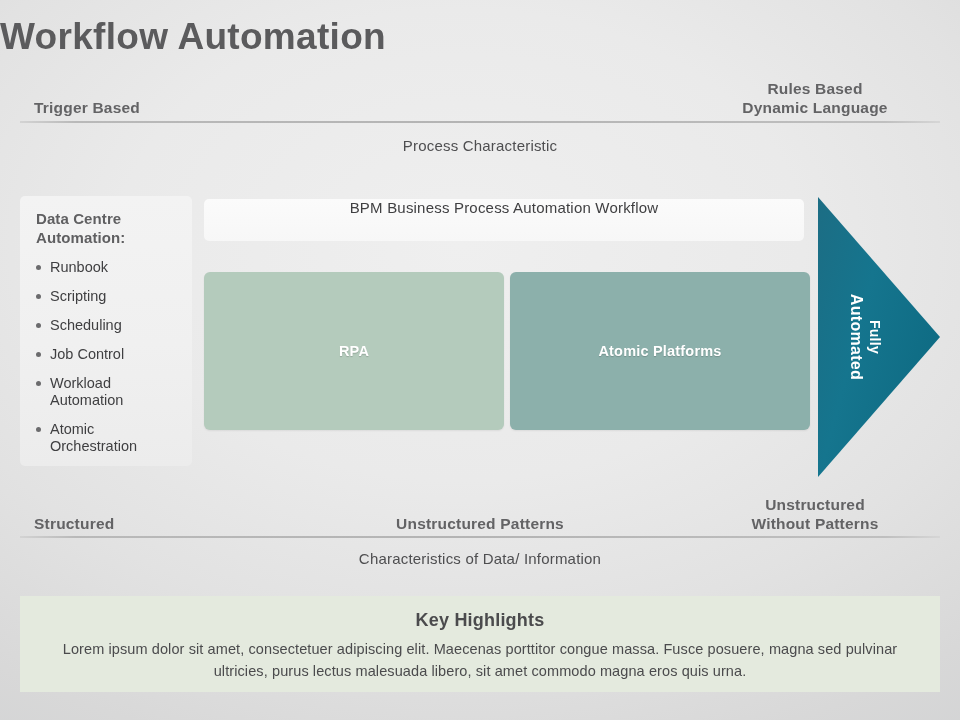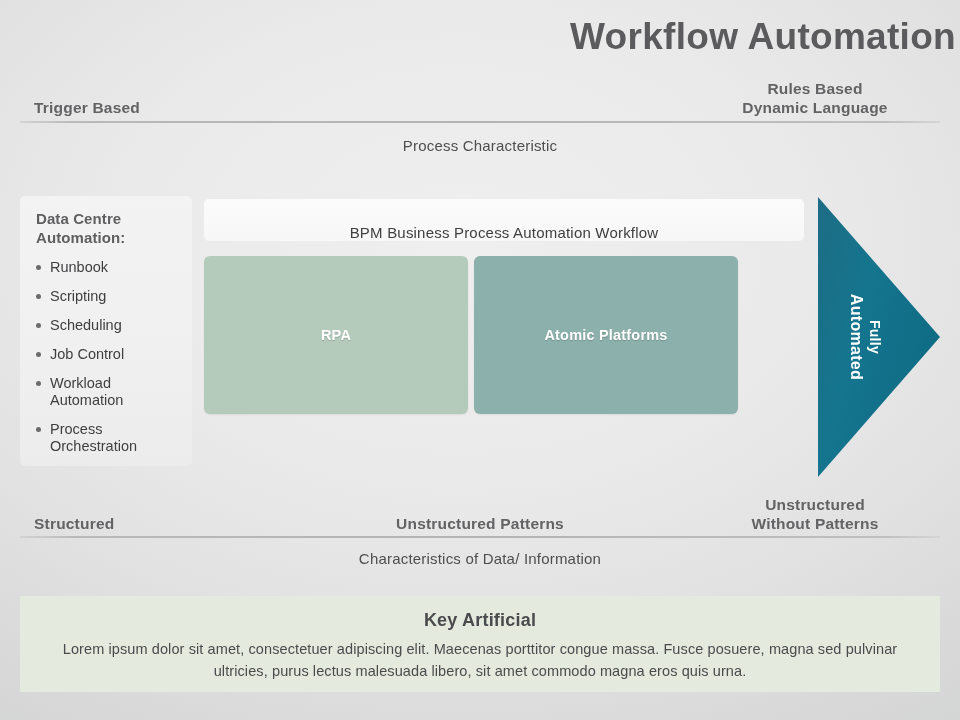--- a/index.html
+++ b/index.html
@@ -22,21 +22,21 @@
       radial-gradient(ellipse 900px 620px at 48% 34%, #efefef 0%, #eaeaea 38%, #e2e2e2 62%, #d8d8d8 85%, #d2d3d4 100%);
     box-sizing: border-box;
   }
 
   
   .slide-title {
     position: absolute;
     left: 0;
     top: 14px;
     width: 956px;
-    text-align: right;
+    text-align: left;
     font-size: 37px;
     font-weight: bold;
     color: #5b5b5d;
     letter-spacing: 0.3px;
     line-height: 46px;
   }
 
   
   .top-axis {
     position: absolute;
@@ -148,21 +148,21 @@
   
   .bpm-bar {
     position: absolute;
     left: 204px;
     top: 199px;
     width: 600px;
     height: 42px;
     background: linear-gradient(to bottom, #fbfbfb 0%, #f7f7f7 100%);
     border-radius: 5px;
     display: flex;
-    align-items: flex-end;
+    align-items: flex-start;
     justify-content: center;
     font-size: 15px;
     color: #3f3f41;
     letter-spacing: 0.2px;
   }
 
   .soa-bar {
     position: absolute;
     left: 204px;
     top: 429px;
@@ -174,22 +174,22 @@
     align-items: center;
     justify-content: center;
     font-size: 15px;
     color: #3f3f41;
     letter-spacing: 0.2px;
   }
 
   .boxes {
     position: absolute;
     left: 204px;
-    top: 256px;
-    width: 534px;
+    top: 272px;
+    width: 606px;
     height: 158px;
     display: flex;
     gap: 6px;
   }
   .stage-box {
     flex: 1 1 0;
     border-radius: 6px;
     display: flex;
     align-items: center;
     justify-content: center;
@@ -291,21 +291,21 @@
   <div class="axis-caption axis-caption-top">Process Characteristic</div>
 
   <div class="sidebar">
     <div class="sidebar-title">Data Centre Automation:</div>
     <ul class="sidebar-list">
       <li><span class="bullet"></span><span>Runbook</span></li>
       <li><span class="bullet"></span><span>Scripting</span></li>
       <li><span class="bullet"></span><span>Scheduling</span></li>
       <li><span class="bullet"></span><span>Job Control</span></li>
       <li><span class="bullet"></span><span>Workload Automation</span></li>
-      <li><span class="bullet"></span><span>Process Orchestration</span></li>
+      <li><span class="bullet"></span><span>Atomic Orchestration</span></li>
     </ul>
   </div>
 
   <div class="bpm-bar">
     <span>BPM Business Process Automation Workflow</span>
   </div>
 
   <div class="boxes">
     <div class="stage-box" style="background: linear-gradient(150deg, rgb(180, 203, 188) 0%, rgb(180, 203, 188) 40%, rgb(180, 203, 188) 100%) rgb(180, 203, 188);">
       <span>RPA</span>
@@ -340,17 +340,17 @@
     <div class="axis-label axis-center">Unstructured Patterns</div>
     <div class="axis-label axis-right">
       <span>Unstructured</span><br>
       <span>Without Patterns</span>
     </div>
   </div>
   <div class="divider divider-bottom"></div>
   <div class="axis-caption axis-caption-bottom">Characteristics of Data/ Information</div>
 
   <div class="highlights">
-    <div class="highlights-title">Key Artificial</div>
+    <div class="highlights-title">Key Highlights</div>
     <div class="highlights-body">Lorem ipsum dolor sit amet, consectetuer adipiscing elit. Maecenas porttitor congue massa. Fusce posuere, magna sed pulvinar ultricies, purus lectus malesuada libero, sit amet commodo magna eros quis urna.</div>
   </div>
 
 </div>
 
 </body></html>

